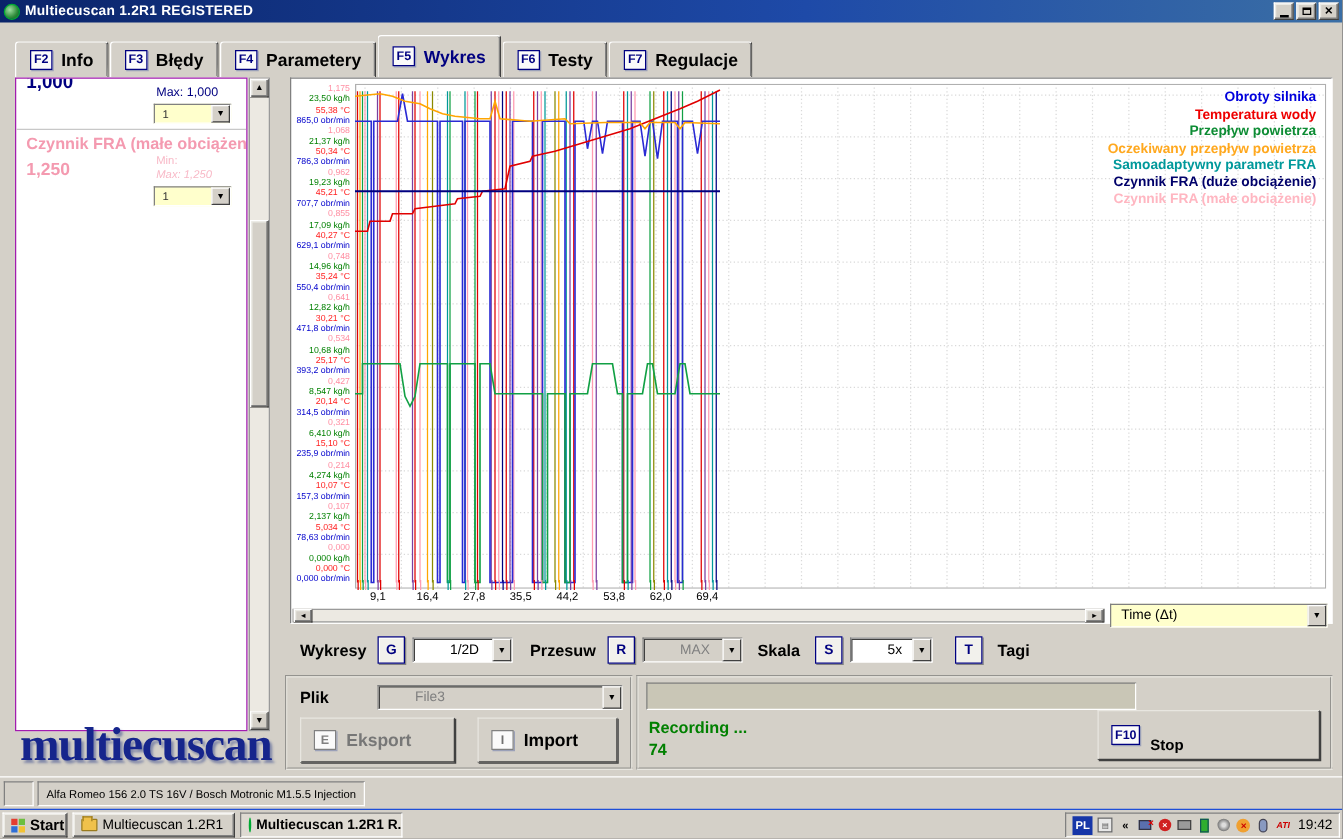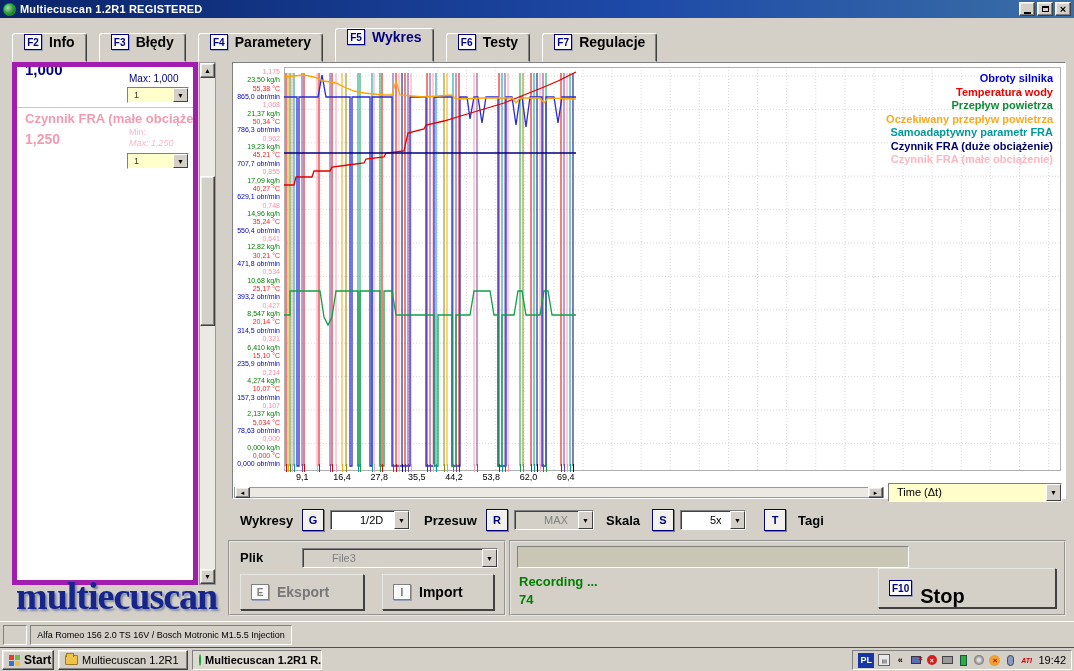--- a/index.html
+++ b/index.html
@@ -13,26 +13,26 @@
   #titlebar{position:absolute;left:0;top:0;width:1074px;height:18px;background:linear-gradient(90deg,#0a246a,#1e4aa8 60%,#3a6ea5);display:flex;align-items:center;padding:0 3px;}
   #titlebar .ticon{width:13px;height:13px;border-radius:50%;background:radial-gradient(circle at 35% 35%,#9fe09f,#2e8b3a 60%,#14551e);margin-right:4px;border:1px solid #0a3;}
   #titlebar .ttext{color:#fff;font-weight:bold;font-size:11px;letter-spacing:.2px;flex:1;}
   .winbtn{width:16px;height:14px;margin-left:2px;display:flex;align-items:center;justify-content:center;font-size:9px;font-weight:bold;color:#000;}
   .glyph-min{display:block;width:7px;height:2px;background:#000;margin-top:7px;}
   .glyph-rest{display:block;width:7px;height:6px;border:1px solid #000;border-top-width:2px;}
   .glyph-x{font-size:11px;line-height:10px;}
 
   
   #tabbar{position:absolute;left:12px;top:28px;height:34px;display:flex;align-items:flex-end;}
-  .tab{display:inline-flex;align-items:flex-start;gap:7px;height:29px;padding:0 11px;background:#d4d0c8;border:1px solid;border-color:#fff #404040 #d4d0c8 #fff;box-shadow:inset -1px 0 0 #808080;border-radius:3px 3px 0 0;font-weight:bold;font-size:14px;color:#000;margin-right:12px;}
+  .tab{display:inline-flex;align-items:center;gap:7px;height:29px;padding:0 11px;background:#d4d0c8;border:1px solid;border-color:#fff #404040 #d4d0c8 #fff;box-shadow:inset -1px 0 0 #808080;border-radius:3px 3px 0 0;font-weight:bold;font-size:14px;color:#000;margin-right:1px;}
   .tab.active{height:34px;color:#000080;z-index:2;border-bottom-color:#d4d0c8;}
   .fkey{display:inline-flex;align-items:center;justify-content:center;min-width:18px;height:16px;padding:0 2px;background:#fafafa;border:1px solid #000080;color:#000080;font-size:10px;font-weight:bold;box-shadow:1px 1px 0 #9aa0b8;}
 
   
-  #sidebar{position:absolute;left:12px;top:62px;width:186px;height:523px;background:#fff;border:5px solid #a21caf;overflow:hidden;}
+  #sidebar{position:absolute;left:12px;top:62px;width:186px;height:523px;background:#fff;border:1px solid #a21caf;overflow:hidden;}
   #sb-divider{position:absolute;left:0;top:40px;width:100%;border-top:1px solid #c8c8c8;}
   .sb-val1{position:absolute;left:8px;top:-6px;color:#000080;font-weight:bold;font-size:15px;}
   .sb-max1{position:absolute;left:112px;top:6px;color:#000080;font-size:10px;}
   .sb-title2{position:absolute;left:8px;top:44px;color:#f49ab0;font-weight:bold;font-size:13px;white-space:nowrap;}
   .sb-val2{position:absolute;left:8px;top:64px;color:#f49ab0;font-weight:bold;font-size:14px;}
   .sb-min2{position:absolute;left:112px;top:60px;color:#f8b8c6;font-size:9px;}
   .sb-max2{position:absolute;left:112px;top:71px;color:#f8b8c6;font-size:9px;font-style:italic;}
   .mini-combo{position:absolute;width:62px;height:16px;background:#ffffcc;border:1px solid;border-color:#808080 #fff #fff #808080;display:flex;}
   .mini-combo .cv{flex:1;font-size:9px;padding:2px 0 0 6px;color:#333;}
   .combo-btn{width:15px;height:100%;background:#d4d0c8;border:1px solid;border-color:#fff #404040 #404040 #fff;display:flex;align-items:center;justify-content:center;font-size:7px;color:#000;}
@@ -72,21 +72,21 @@
   #filecombo{position:absolute;left:72px;top:6px;width:196px;height:20px;top:6px;}
   .big-btn{position:absolute;height:36px;background:#d4d0c8;border:1px solid;border-color:#e8e6e0 #404040 #404040 #e8e6e0;box-shadow:1px 1px 0 #404040;display:flex;align-items:center;gap:8px;padding:0 10px;}
   .big-btn .blabel{font-weight:bold;font-size:14px;}
   #eksport-btn{left:10px;top:32px;width:124px;}
   #eksport-btn .blabel{color:#777;}
   #import-btn{left:152px;top:32px;width:112px;}
   #progressbar{position:absolute;left:6px;top:4px;width:392px;height:22px;background:#c9c6b6;border:1px solid;border-color:#808080 #fff #fff #808080;}
   #rec-status{position:absolute;left:8px;top:32px;color:#008000;font-weight:bold;font-size:13px;}
   #rec-count{position:absolute;left:8px;top:50px;color:#008000;font-weight:bold;font-size:13px;}
   #stop-btn{right:8px;top:26px;width:178px;height:40px;}
-  #stop-btn .blabel{font-size:20px;color:#000;margin-top:16px;}
+  #stop-btn .blabel{font-size:12px;color:#000;margin-top:16px;}
 
   
   #logo{position:absolute;left:16px;top:574px;font-family:"Liberation Serif",serif;font-weight:bold;font-size:38px;color:#16258c;letter-spacing:-1px;text-shadow:2px 2px 2px rgba(30,50,130,.45);}
   #statusbar{position:absolute;left:0;top:621px;width:1074px;height:26px;background:#d4d0c8;border-top:1px solid #fff;padding-top:3px;}
   .status-cell{position:absolute;top:3px;height:20px;border:1px solid;border-color:#808080 #fff #fff #808080;}
   #status-c1{left:3px;width:24px;}
   #status-c2{left:30px;width:262px;display:flex;align-items:center;justify-content:center;font-size:9px;color:#000;white-space:nowrap;}
   #taskbar{position:absolute;left:0;top:647px;width:1074px;height:24px;background:#d4d0c8;border-top:1px solid #1d4ed8;}
   .taskbtn{position:absolute;top:2px;height:20px;display:flex;align-items:center;gap:4px;padding:0 6px;font-size:11px;color:#000;white-space:nowrap;overflow:hidden;}
   #startbtn{left:2px;width:52px;font-weight:bold;font-size:12px;}

